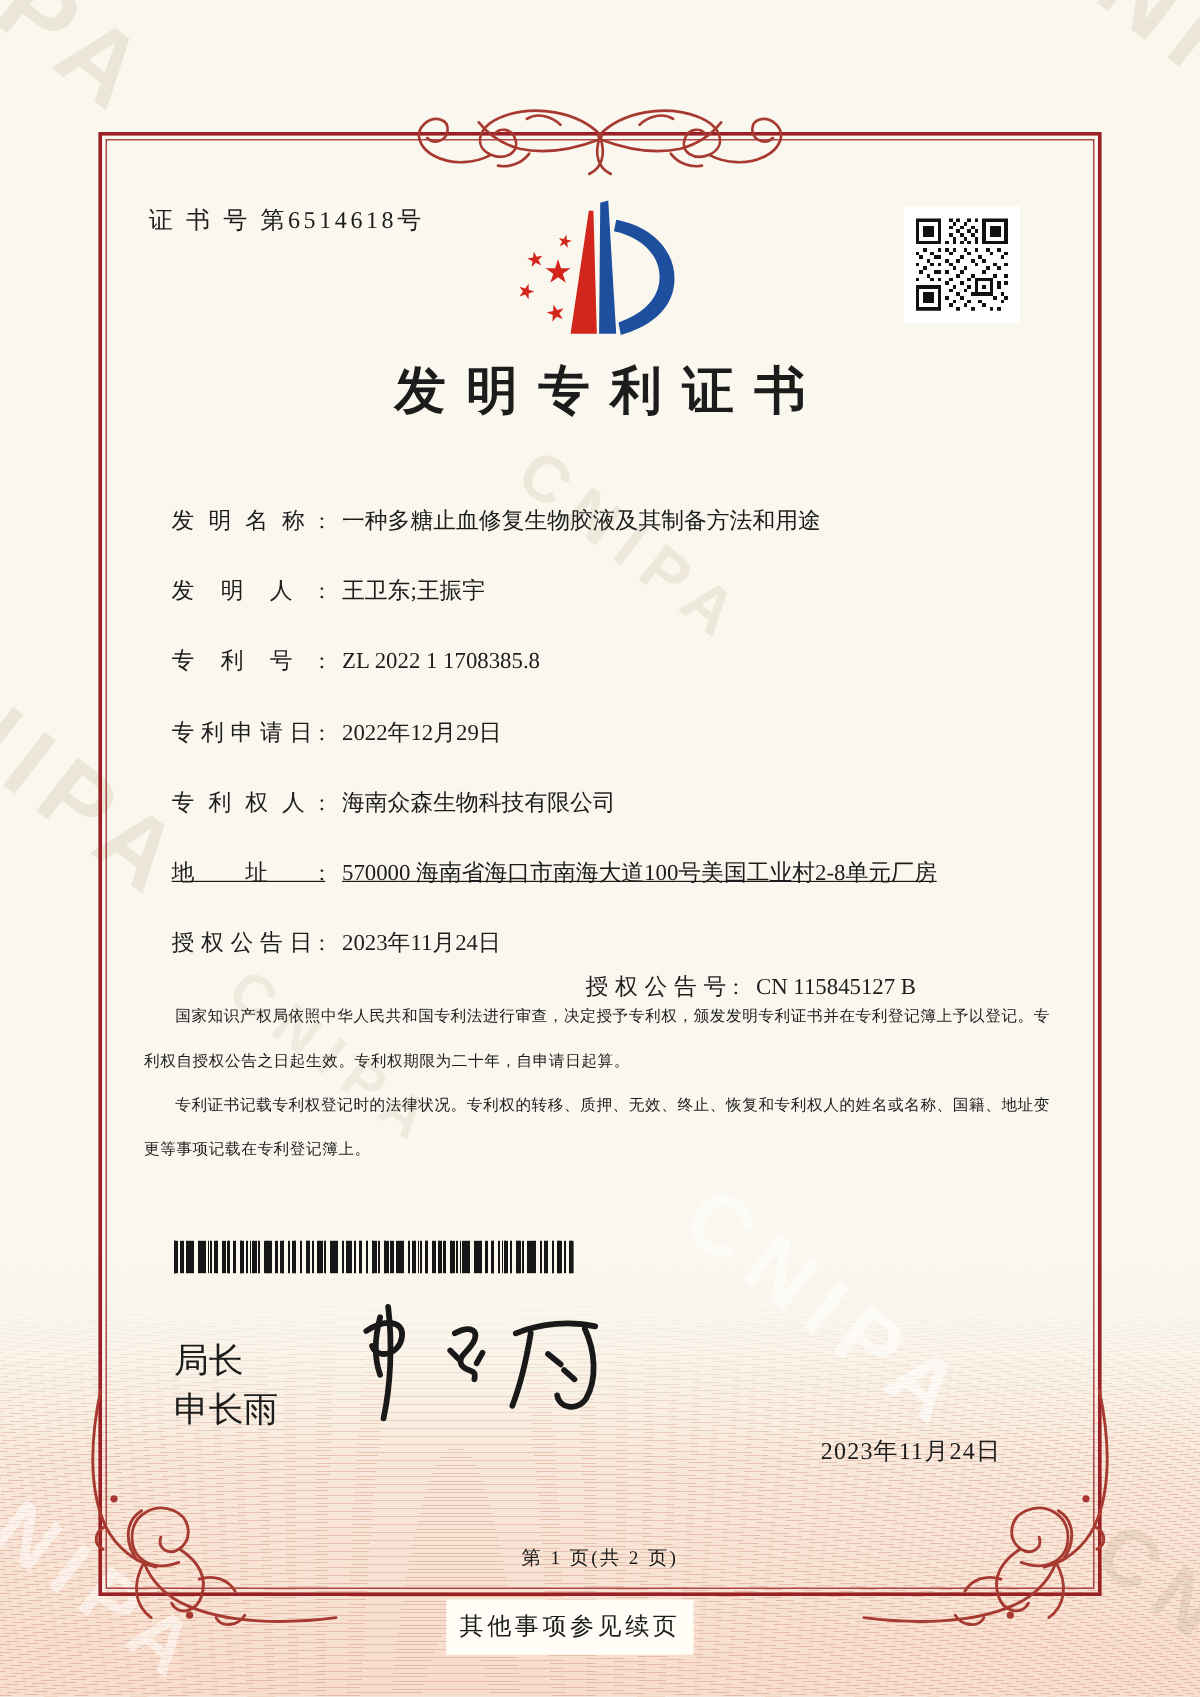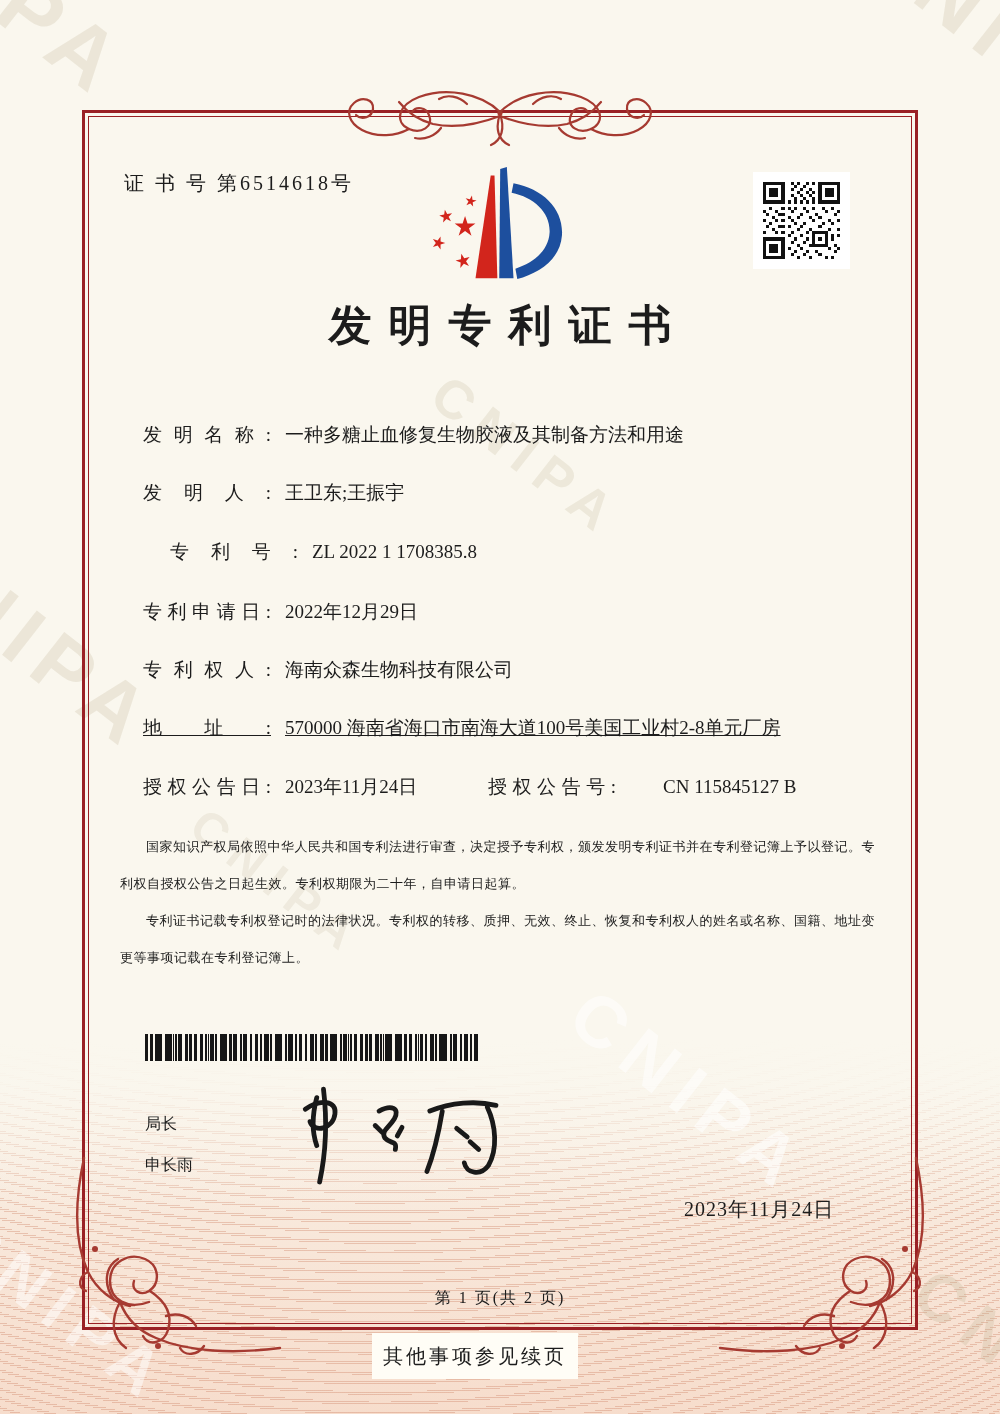--- a/index.html
+++ b/index.html
@@ -47,35 +47,35 @@
   .qr{position:absolute;left:753px;top:172px;width:97px;height:97px;background:#fff;
       display:flex;align-items:center;justify-content:center;z-index:4;}
   .title{
     position:absolute;left:0;top:297px;width:100%;text-align:center;z-index:4;
     font-size:43px;font-weight:bold;letter-spacing:17px;text-indent:17px;
   }
   
   .field{position:absolute;left:143px;font-size:19px;z-index:4;display:flex;line-height:30px;}
   .flabel{display:inline-block;width:128px;text-align:justify;text-align-last:justify;flex:none;}
   .fvalue{margin-left:14px;display:inline-block;max-width:512px;}
-  .f0{top:420px;} .f1{top:478px;} .f2{top:537px;margin-left:27px;} .f3{top:597px;}
-  .f4{top:655px;} .f5{top:713px;text-decoration:underline;} .f6{top:772px;} .f7{top:772px;left:488px;gap:33px;}
+  .f0{top:420px;} .f1{top:478px;} .f2{top:537px;} .f3{top:597px;}
+  .f4{top:655px;} .f5{top:713px;text-decoration:underline;} .f6{top:772px;} .f7{top:808px;left:488px;}
   
   .legal{position:absolute;left:120px;top:828px;width:762px;z-index:4;}
   .legal p{margin:0;font-size:13px;line-height:37px;text-indent:2em;letter-spacing:.5px;}
   
   .barcode{
     position:absolute;left:145px;top:1034px;width:333px;height:27px;z-index:4;
     background-image:
       repeating-linear-gradient(90deg,#161616 0 2px,transparent 2px 5px),
       repeating-linear-gradient(90deg,#161616 0 1px,transparent 1px 7px),
       repeating-linear-gradient(90deg,#161616 0 3px,transparent 3px 11px);
   }
   .sig-label{
-    position:absolute;left:145px;z-index:4;font-size:16px;
+    position:absolute;left:145px;z-index:4;font-size:29px;
     font-family:Liberation Mono, monospace;font-weight:500;text-align:right;
   }
   .sig-title{top:1114px;} .sig-name{top:1155px;}
   .signature{position:absolute;left:288px;top:1080px;z-index:4;}
   .date{position:absolute;left:684px;top:1196px;font-size:20px;letter-spacing:1px;z-index:4;}
   .page-ind{position:absolute;left:0;top:1288px;width:100%;text-align:center;font-size:16px;letter-spacing:2px;z-index:4;}
   .footer-box{
     position:absolute;left:372px;top:1333px;width:206px;height:46px;z-index:4;
     background:#fffdf6;text-align:center;line-height:46px;font-size:20px;letter-spacing:3px;
   }

